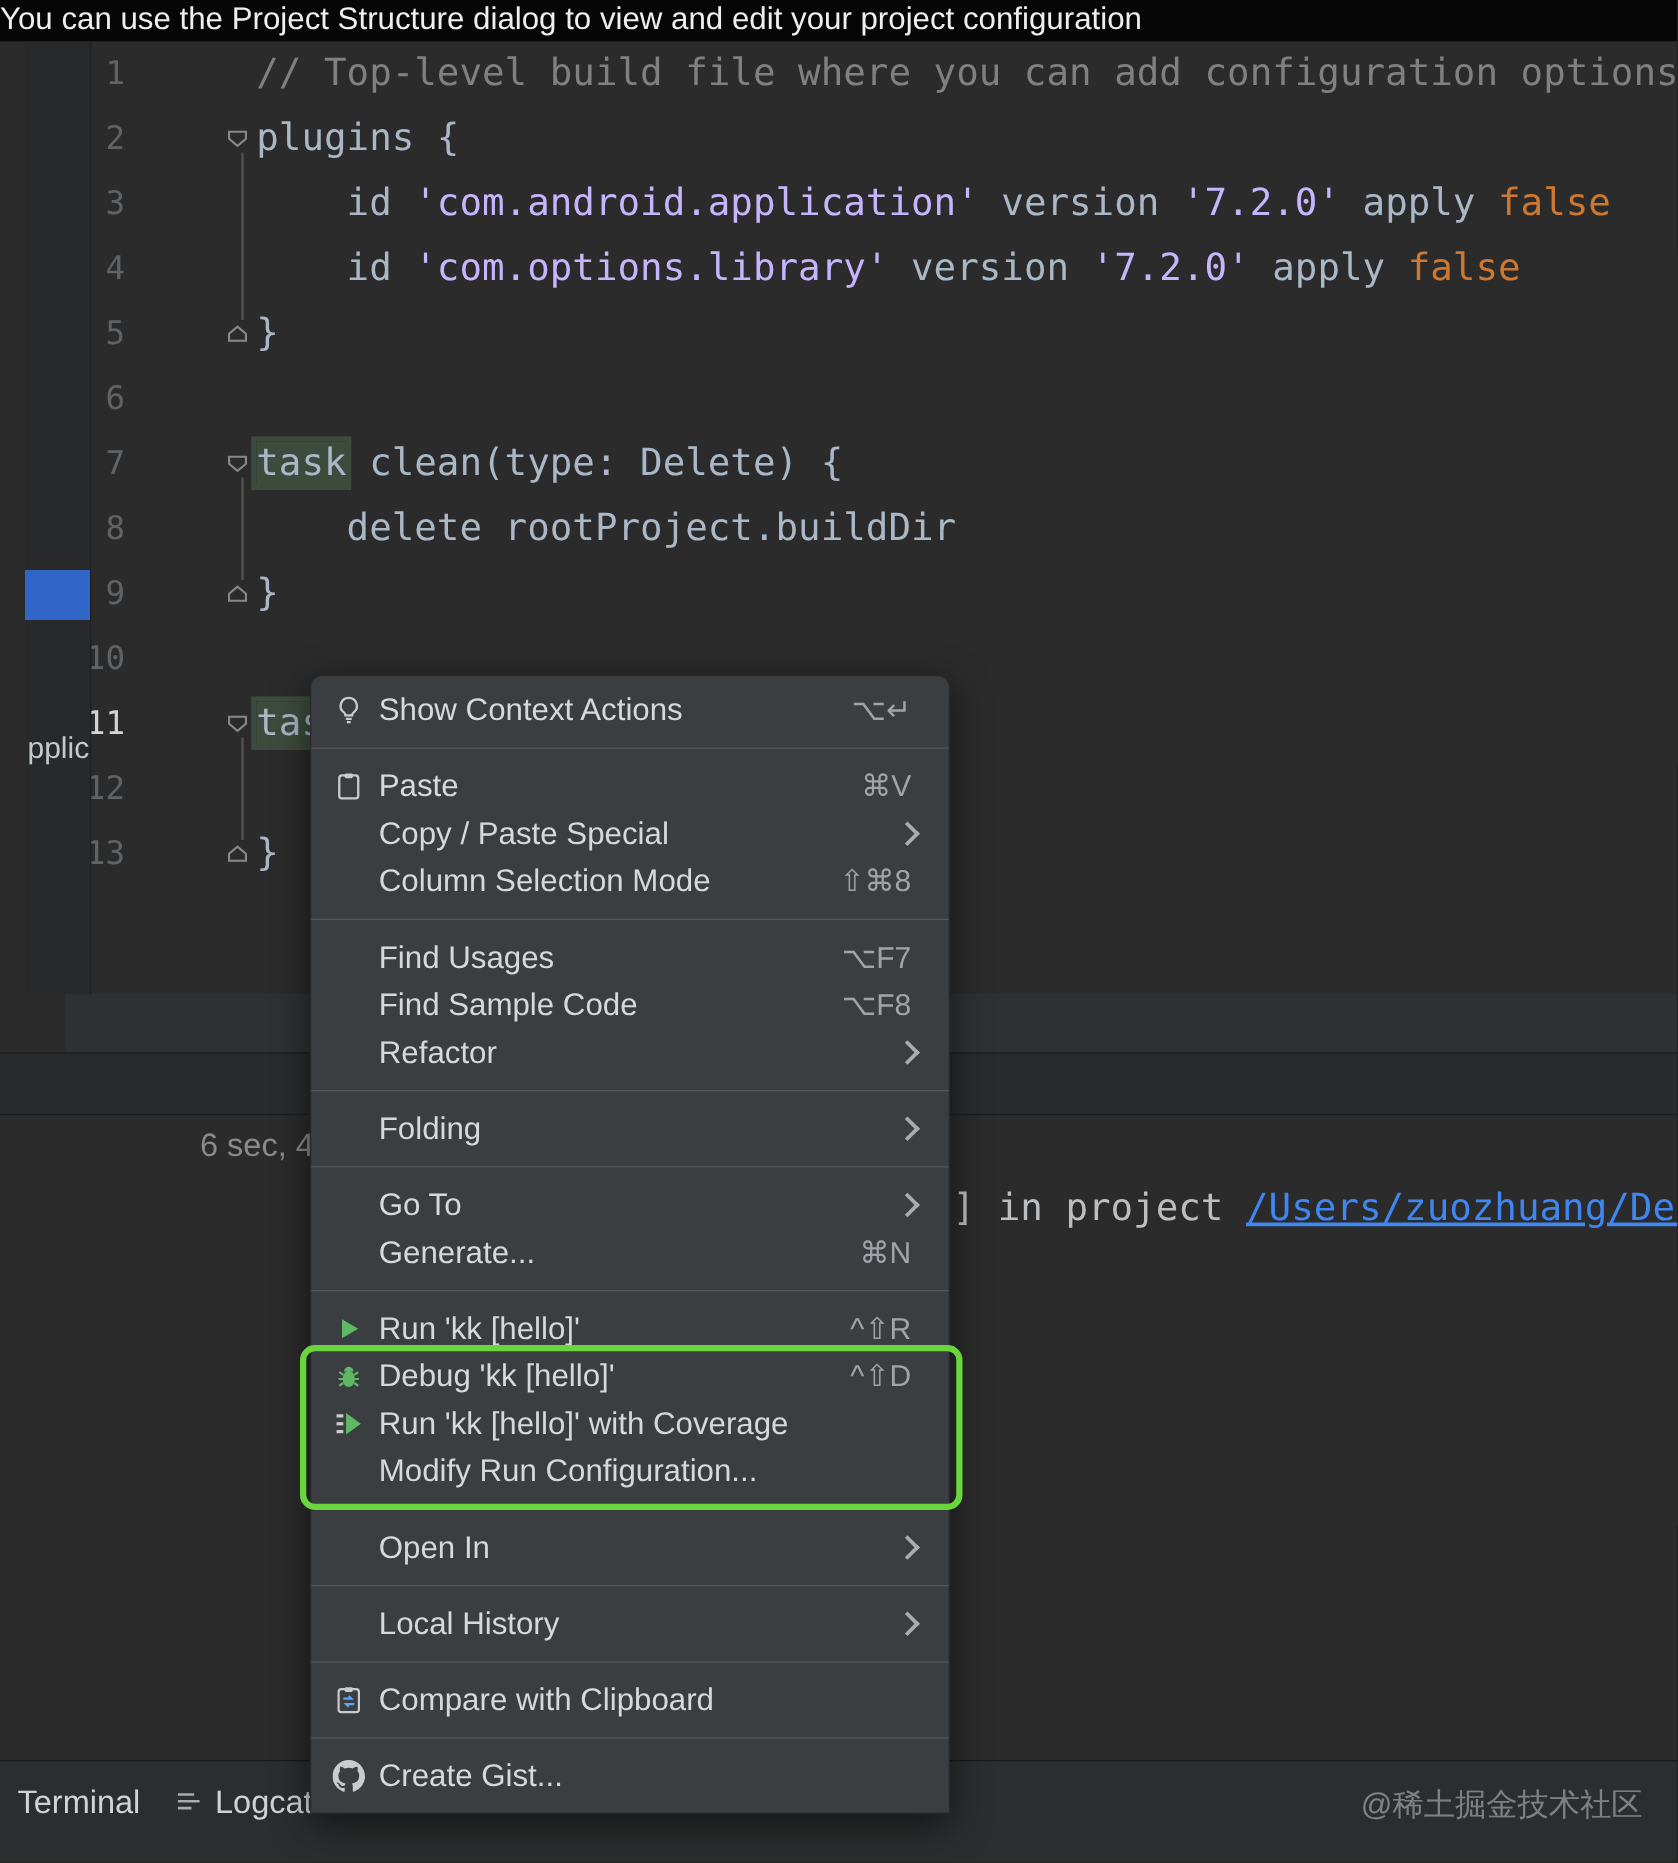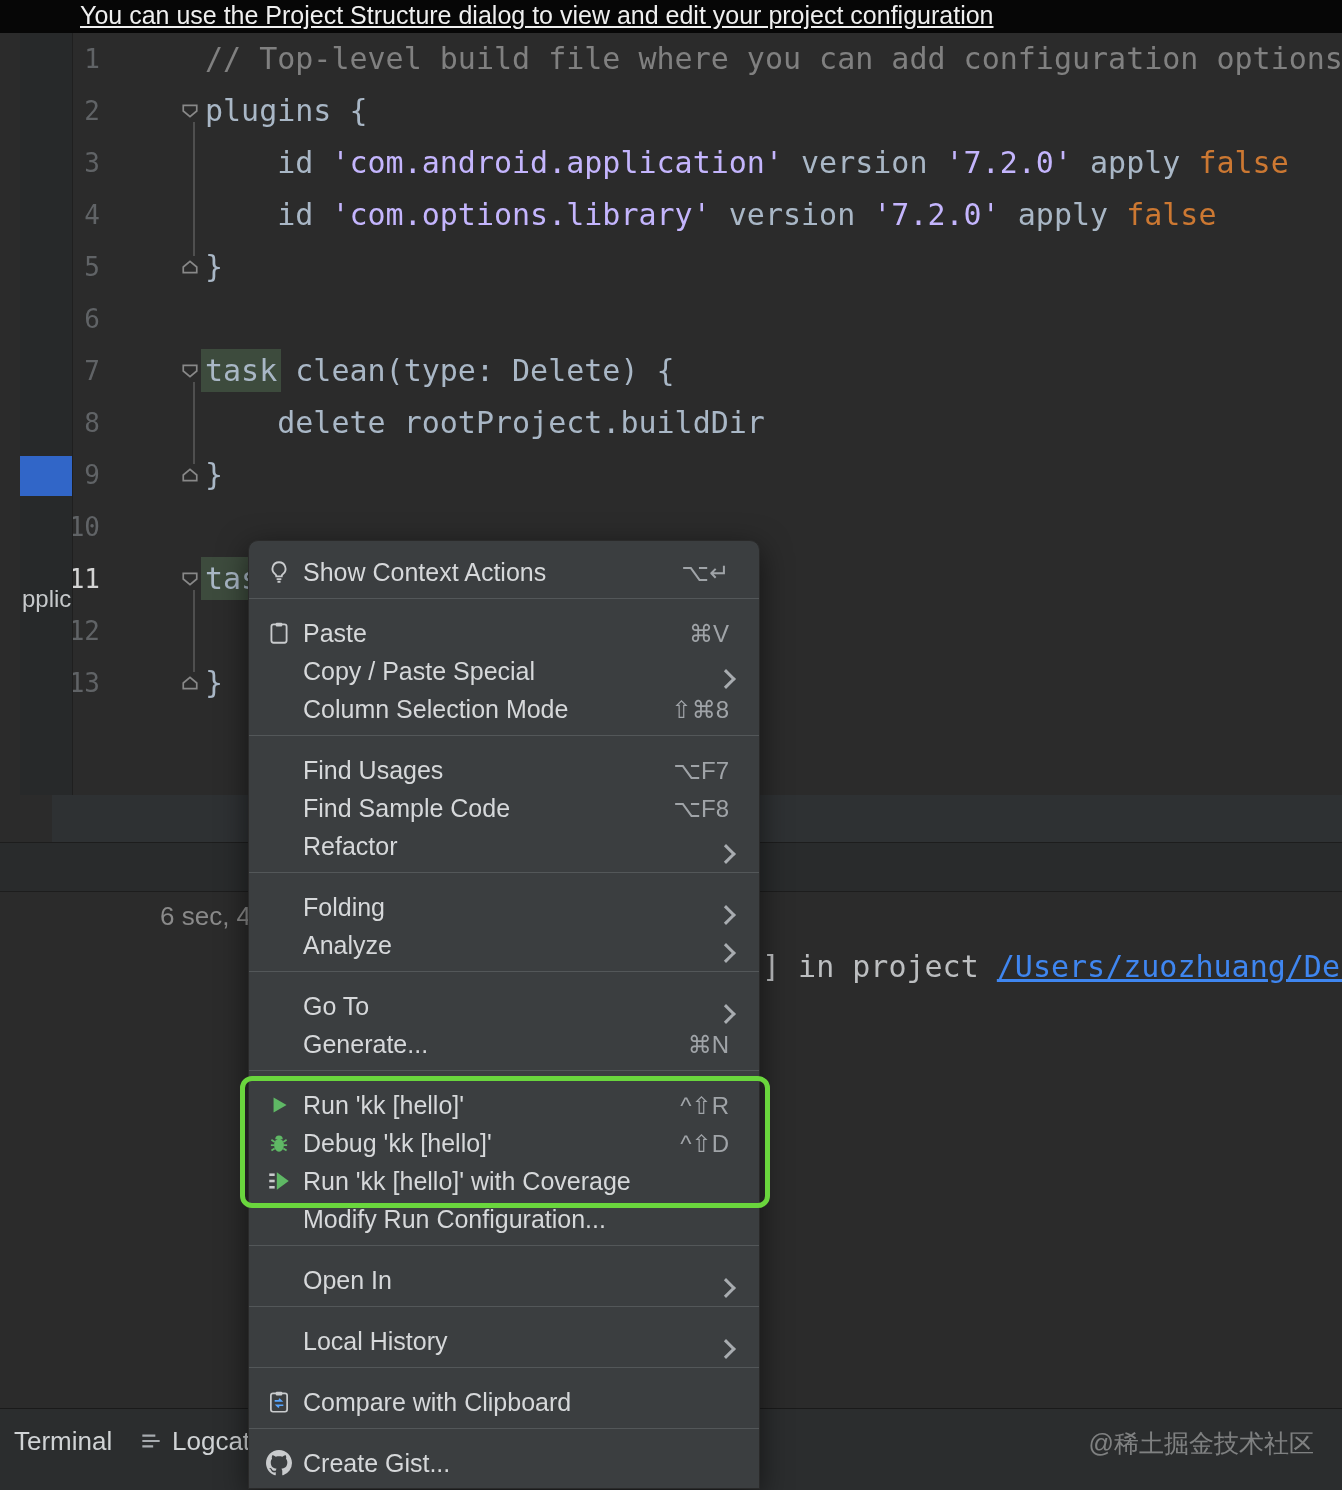--- a/index.html
+++ b/index.html
@@ -1,20 +1,20 @@
 <!DOCTYPE html>
 <html><head>
 <meta charset="utf-8">
 <style>
   html,body{margin:0;padding:0;background:#1e1e1e;}
   #app{position:relative;width:1342px;height:1490px;background:#2b2b2b;overflow:hidden;
        font-family:"Liberation Sans","DejaVu Sans",sans-serif;-webkit-font-smoothing:antialiased;}
   
   .banner{position:absolute;top:0;left:0;right:0;height:33px;background:#060606;color:#efefef;
-          font-size:25px;line-height:31px;padding-left:80px;white-space:nowrap;z-index:8;text-decoration:underline;}
+          font-size:25px;line-height:31px;white-space:nowrap;z-index:8;}
   
   .left-strip{position:absolute;top:33px;left:0;width:52px;height:762px;background:#27292a;
               border-right:1px solid #1f1f1f;z-index:2;margin-left:20px;}
   .tree-selection{position:absolute;top:423px;left:0;width:52px;height:40px;background:#3166c8;}
   .tree-label{position:absolute;top:552px;left:2px;width:50px;overflow:hidden;color:#c6c9cb;
               font-size:24px;white-space:nowrap;}
   
   .editor{position:absolute;top:33px;left:52px;right:0;height:762px;background:#2b2b2b;}
   .ed-row{height:52px;display:flex;}
   .ln{width:48px;text-align:right;font:26px/52px "DejaVu Sans Mono","Liberation Mono",monospace;
@@ -47,21 +47,21 @@
   .tw-btn{position:absolute;top:8px;height:48px;display:flex;align-items:center;color:#d0d3d5;
           font-size:26px;cursor:default;}
   .tw-terminal{left:14px;}
   .tw-logcat{left:138px;}
   .twicon{display:inline-flex;margin-right:8px;align-items:center;}
   .watermark{position:absolute;top:18px;right:28px;color:rgba(255,255,255,0.40);font-size:25px;}
   
   .menu{position:absolute;top:540px;left:248px;width:512px;background:#3b3e40;border:1px solid #2a2a2a;
         border-radius:10px 10px 0 0;box-shadow:0 8px 30px rgba(0,0,0,.55);padding:8px 0 10px 0;
         box-sizing:border-box;z-index:40;}
-  .menu-item{height:38px;display:flex;align-items:flex-end;padding:0 20px 0 12px;color:#d6d8da;
+  .menu-item{height:38px;display:flex;align-items:center;padding:0 20px 0 12px;color:#d6d8da;
              font-size:25px;white-space:nowrap;}
   .mi-icon{width:36px;height:30px;flex:0 0 auto;display:flex;align-items:center;justify-content:center;
            margin-right:6px;}
   .mi-label{flex:1;overflow:hidden;}
   .mi-shortcut{color:#a0a4a8;font-size:24px;margin-left:24px;margin-right:10px;}
   .mi-chevron{width:11px;height:11px;border-right:3px solid #a8acb0;border-top:3px solid #a8acb0;
               transform:rotate(45deg);margin-right:6px;flex:0 0 auto;}
   .menu-sep{height:1px;background:#535759;margin:11px 0;}
   
   .run-highlight{position:absolute;top:1076px;left:240px;width:530px;height:132px;box-sizing:border-box;
@@ -244,25 +244,20 @@
       </div>
       <div class="menu-item">
         <span class="mi-icon"></span>
         <span class="mi-label">Refactor</span>
         <span class="mi-chevron"></span>
       </div>
       <div class="menu-sep"></div>
       <div class="menu-item">
         <span class="mi-icon"></span>
         <span class="mi-label">Folding</span>
-        <span class="mi-chevron"></span>
-      </div>
-      <div class="menu-item">
-        <span class="mi-icon"></span>
-        <span class="mi-label">Analyze</span>
         <span class="mi-chevron"></span>
       </div>
       <div class="menu-sep"></div>
       <div class="menu-item">
         <span class="mi-icon"></span>
         <span class="mi-label">Go To</span>
         <span class="mi-chevron"></span>
       </div>
       <div class="menu-item">
         <span class="mi-icon"></span>

